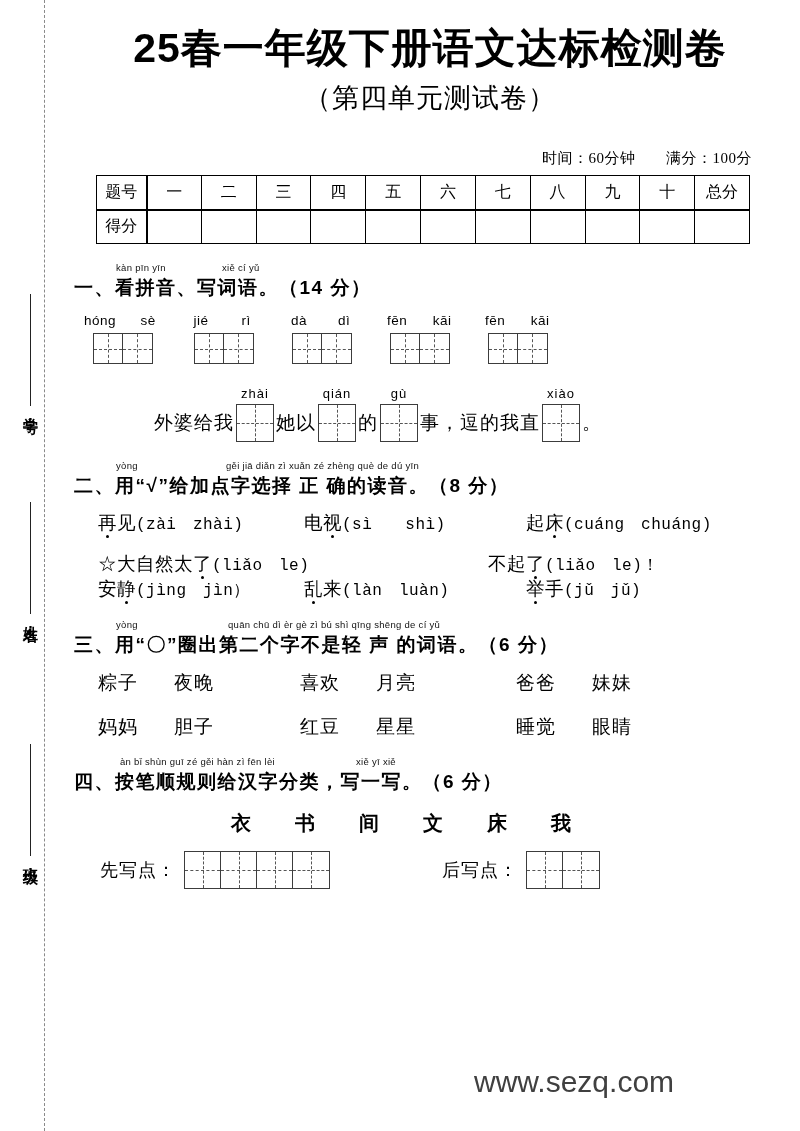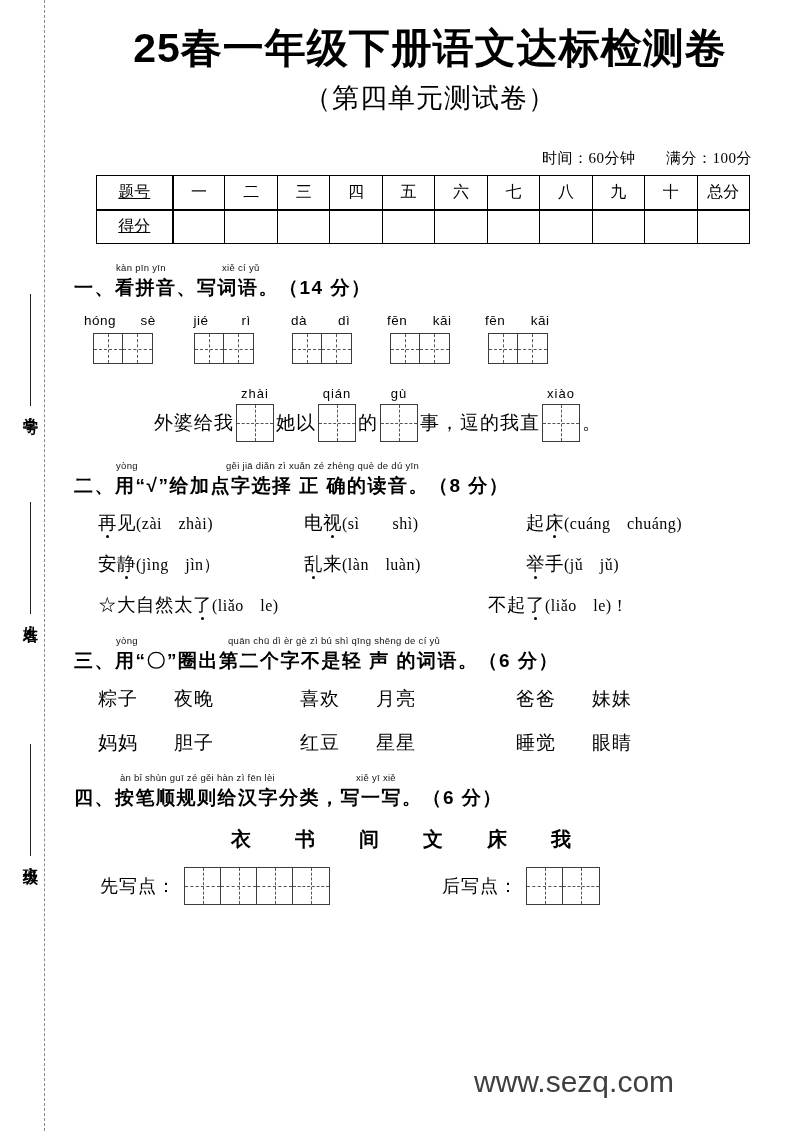--- a/index.html
+++ b/index.html
@@ -93,21 +93,21 @@
   #score-table td {
     border: 1px solid #000;
     height: 34px;
     text-align: center;
     vertical-align: middle;
     font-size: 16px;
     font-family: "Liberation Serif", "DejaVu Serif", serif;
   }
   #score-table td.hdr { border-bottom: 2px solid #000; }
   #score-table tr td:first-child { border-right: 2px solid #000; }
-  #score-table td.firstcol { width: 76px; text-decoration: underline; }
+  #score-table td.firstcol { width: 50px; }
 
   
   .section {
     position: relative;
     padding-left: 14px;
     margin-top: 16px;
   }
   .sec-head {
     position: relative;
     font-family: "Liberation Sans", "DejaVu Sans", sans-serif;
@@ -208,21 +208,21 @@
   .dotted::after {
     content: "";
     position: absolute;
     left: 50%; bottom: -3px;
     width: 3px; height: 3px;
     margin-left: -1.5px;
     background: #000;
     border-radius: 50%;
   }
   .pyn {
-    font-family: Liberation Serif, serif;
+    font-family: Liberation Mono, monospace;
     font-size: 16px;
   }
 
   
   #q3-rows { margin-top: 12px; padding-left: 24px; }
   .q3-line { display: flex; font-size: 19px; margin-bottom: 18px; letter-spacing: 1px; }
   .q3-w { display: inline-block; }
 
   
   #q4-chars {
@@ -432,38 +432,38 @@
           <span></span><span class="dotted">再</span><span>见</span><span class="pyn">(zài　zhài)</span>
         </span>
         <span class="q-item" style="width:222px;">
           <span>电</span><span class="dotted">视</span><span></span><span class="pyn">(sì　　shì)</span>
         </span>
         <span class="q-item">
           <span>起</span><span class="dotted">床</span><span></span><span class="pyn">(cuáng　chuáng)</span>
         </span>
       </div>
 
+      <div class="q-line" style="margin-bottom:0;">
+        <span class="q-item" style="width:390px;">
+          <span>☆大自然太</span><span class="dotted">了</span><span></span><span class="pyn">(liǎo　le)</span>
+        </span>
+        <span class="q-item">
+          <span>不起</span><span class="dotted">了</span><span></span><span class="pyn">(liǎo　le)！</span>
+        </span>
+      </div>
+
       <div class="q-line">
         <span class="q-item" style="width:206px;">
           <span>安</span><span class="dotted">静</span><span></span><span class="pyn">(jìng　jìn）</span>
         </span>
         <span class="q-item" style="width:222px;">
           <span></span><span class="dotted">乱</span><span>来</span><span class="pyn">(làn　luàn)</span>
         </span>
         <span class="q-item">
           <span></span><span class="dotted">举</span><span>手</span><span class="pyn">(jǔ　jǔ)</span>
-        </span>
-      </div>
-
-      <div class="q-line" style="margin-bottom:0;">
-        <span class="q-item" style="width:390px;">
-          <span>☆大自然太</span><span class="dotted">了</span><span></span><span class="pyn">(liǎo　le)</span>
-        </span>
-        <span class="q-item">
-          <span>不起</span><span class="dotted">了</span><span></span><span class="pyn">(liǎo　le)！</span>
         </span>
       </div>
     </div>
   </div>
 
   <div class="section" style="margin-top:18px;">
     <div class="sec-head">
       <span class="sec-pin" style="left:42px;">yòng</span>
       <span class="sec-pin" style="left:154px;text-align:center;">quān chū dì èr gè zì bú shì qīng shēng de cí yǔ</span>
       <span>三、用“〇”圈出第二个字不是轻 声 的词语。（6 分）</span>

